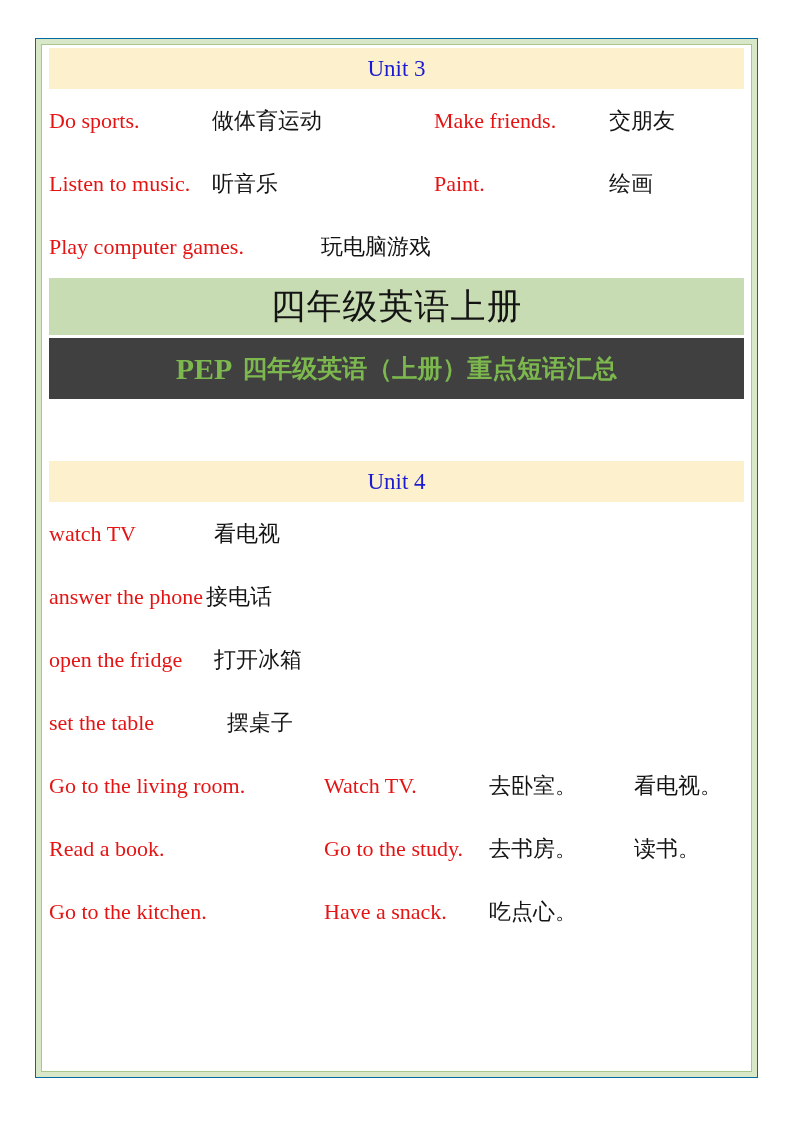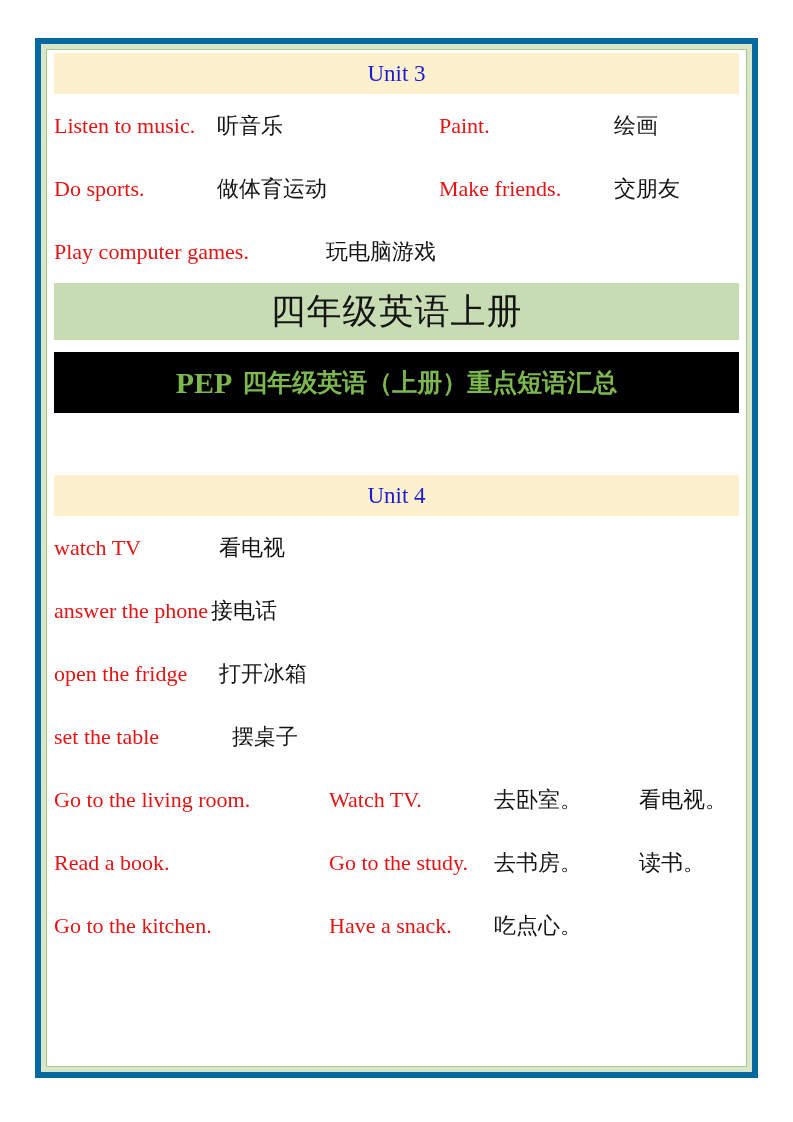--- a/index.html
+++ b/index.html
@@ -7,21 +7,21 @@
   body {
     width: 793px; height: 1122px;
     position: relative;
     font-family: "Liberation Serif", "DejaVu Serif", serif;
     overflow: hidden;
   }
   .frame-outer {
     position: absolute;
     left: 35px; top: 38px;
     width: 723px; height: 1040px;
-    border: 6px solid #0369a1;
+    border: 1px solid #0369a1;
     background: #d9e7c9;
     padding: 5px;
   }
   .frame-inner {
     width: 100%; height: 100%;
     border: 1px solid #a9c78c;
     background: #ffffff;
     padding: 3px 7px 0 7px;
   }
   .unit-header {
@@ -70,23 +70,23 @@
     display: flex; align-items: center; justify-content: center;
   }
   .title-banner .title-text {
     font-family: "DejaVu Sans", "Liberation Sans", sans-serif;
     font-size: 35px;
     font-weight: 400;
     color: #141414;
     letter-spacing: 1px;
   }
   .subtitle-banner {
-    margin-top: 12px;
+    margin-top: 3px;
     height: 61px;
-    background: #000000;
+    background: #404040;
     display: flex; align-items: center; justify-content: center;
     color: #7cb84e;
   }
   .subtitle-banner .sub-en {
     font-family: "Liberation Serif", "DejaVu Serif", serif;
     font-weight: bold;
     font-size: 30px;
     margin-right: 10px;
   }
   .subtitle-banner .sub-zh {
@@ -99,30 +99,30 @@
 </head>
 <body>
 
 <div class="frame-outer">
   <div class="frame-inner">
 
     <div class="unit-header">Unit 3</div>
 
     <div class="unit3-rows">
       <div class="row cols4">
+        <span class="en">Do sports.</span>
+        <span class="zh">做体育运动</span>
+        <span class="en">Make friends.</span>
+        <span class="zh">交朋友</span>
+      </div>
+      <div class="row cols4">
         <span class="en">Listen to music.</span>
         <span class="zh">听音乐</span>
         <span class="en">Paint.</span>
         <span class="zh">绘画</span>
-      </div>
-      <div class="row cols4">
-        <span class="en">Do sports.</span>
-        <span class="zh">做体育运动</span>
-        <span class="en">Make friends.</span>
-        <span class="zh">交朋友</span>
       </div>
       <div class="row cols2">
         <span class="en">Play computer games.</span>
         <span class="zh">玩电脑游戏</span>
       </div>
     </div>
 
     <div class="title-banner">
       <span class="title-text">四年级英语上册</span>
     </div>

